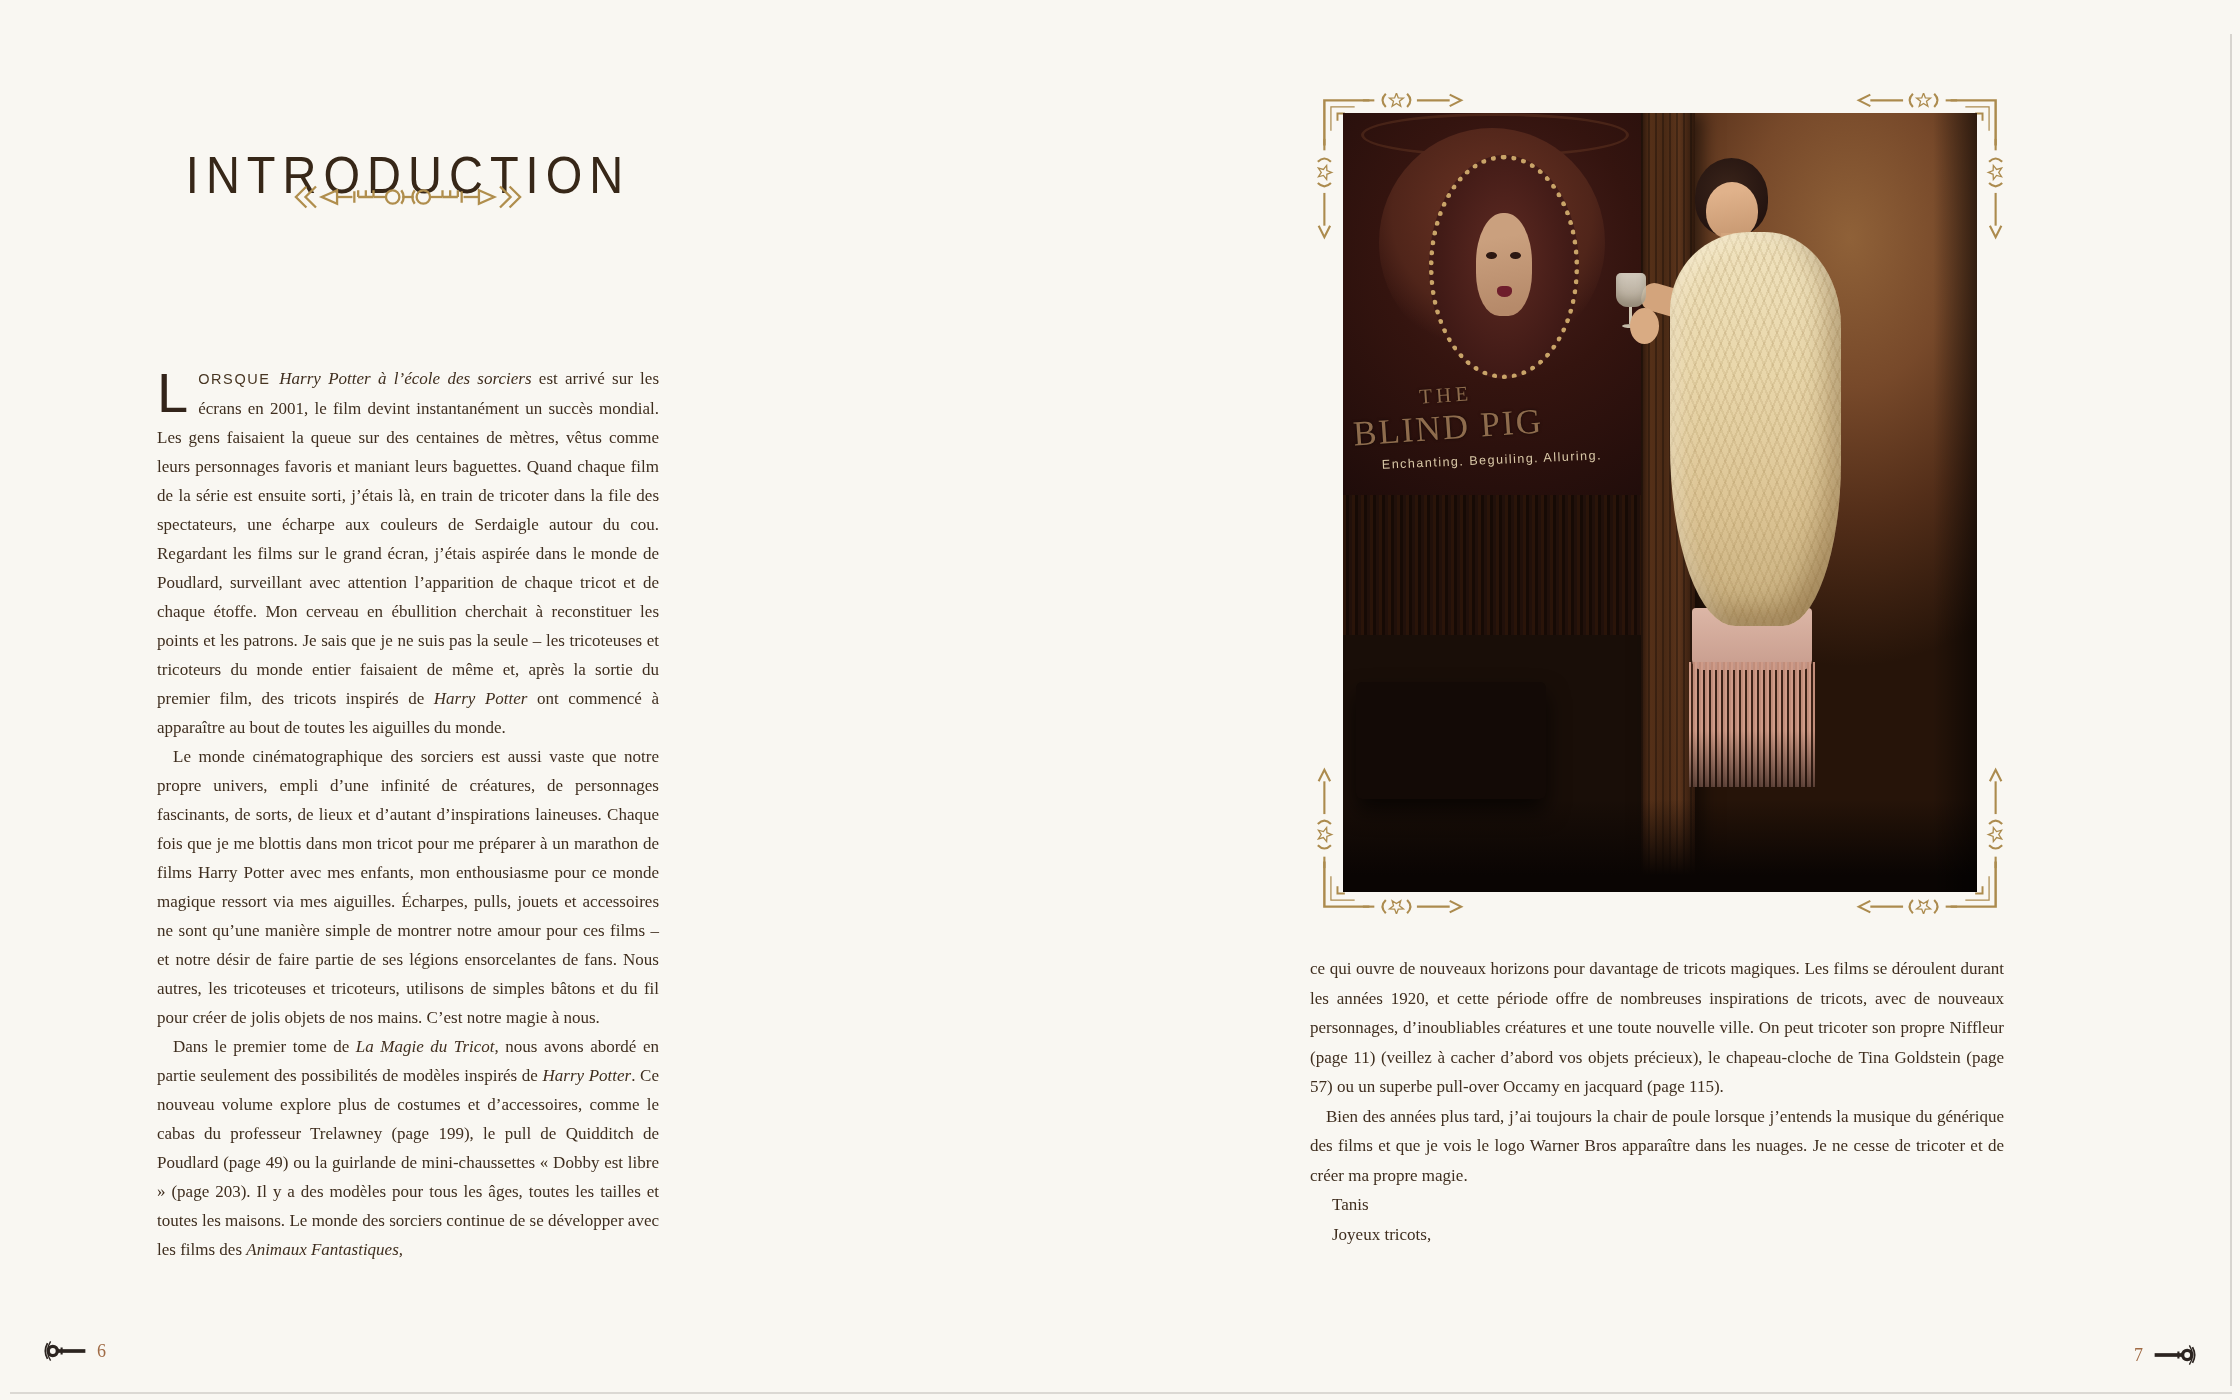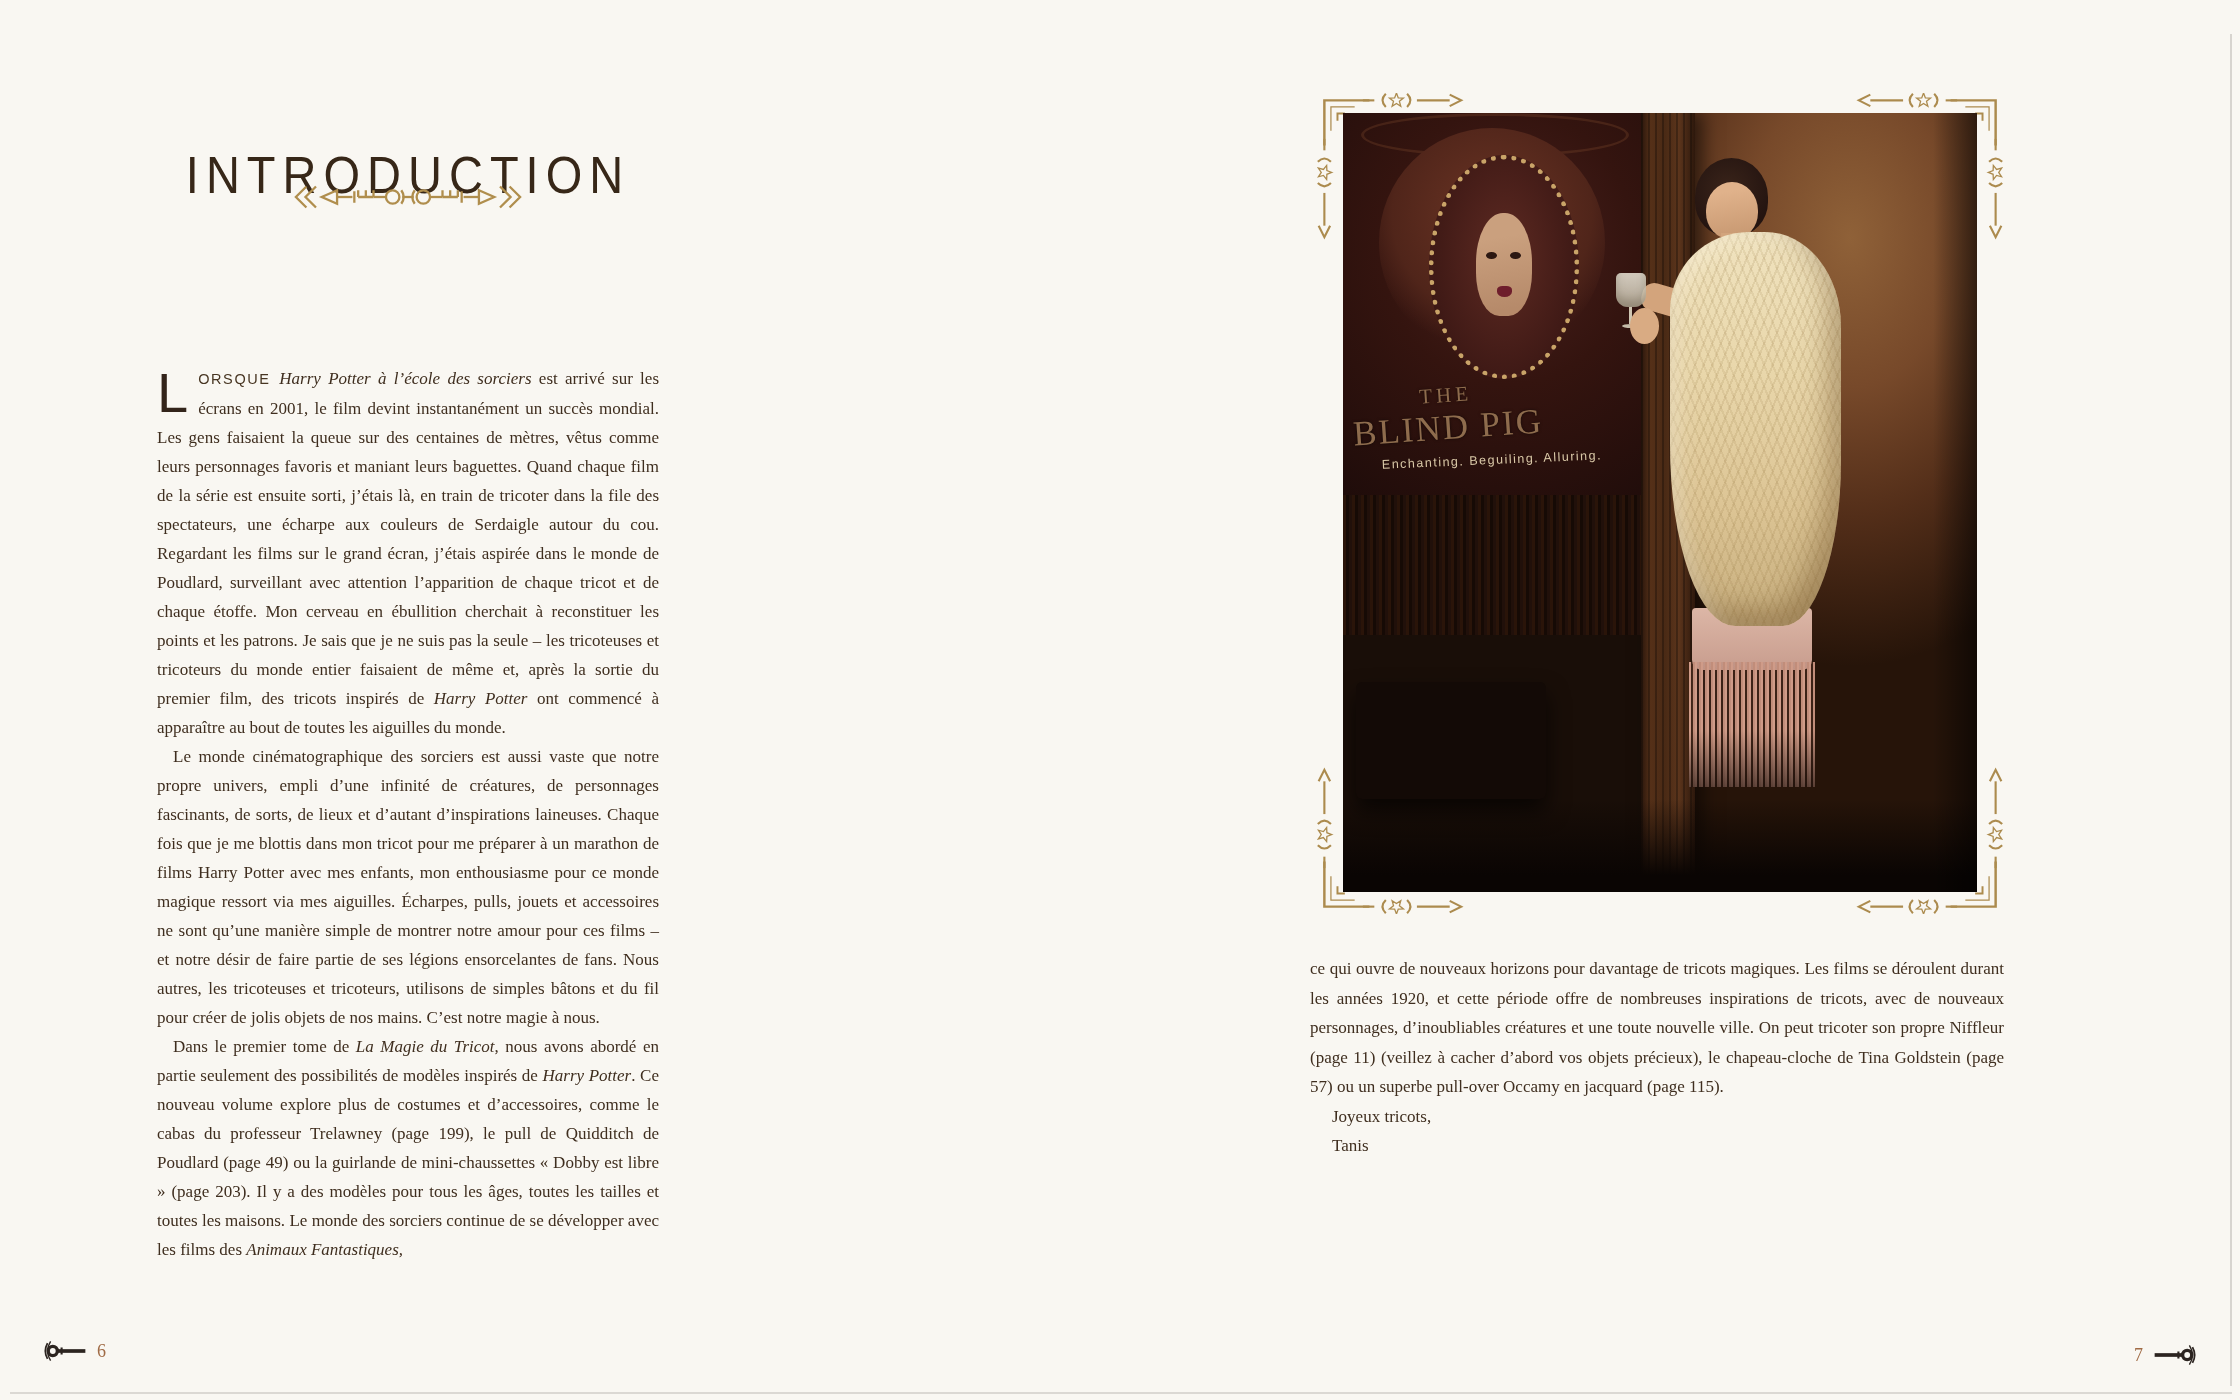--- a/index.html
+++ b/index.html
@@ -254,22 +254,23 @@
     <div class="w-hand"></div>
     <div class="w-dress"></div>
     <div class="w-fringe"></div>
     <div class="ph-floor"></div>
     <div class="ph-right-shade"></div>
   </div>
 </div>
 
 <div class="right-text">
   <p><span><span>ce qui ouvre de nouveaux horizons pour davantage de tricots magiques. Les films se déroulent durant les années 1920, et cette période offre de nombreuses inspirations de tricots, avec de nouveaux personnages, d’inoubliables créatures et une toute nouvelle ville. On peut tricoter son propre Niffleur (page 11) (veillez à cacher d’abord vos objets précieux), le chapeau-cloche de Tina Goldstein (page 57) ou un superbe pull-over Occamy en jacquard (page 115).</span></span></p>
+  <p class="indent"><span><span>Bien des années plus tard, j’ai toujours la chair de poule lorsque j’entends la musique du générique des films et que je vois le logo Warner Bros apparaître dans les nuages. Je ne cesse de tricoter et de créer ma propre magie.</span></span></p>
+  <p class="sig">Tanis</p>
   <p class="sig">Joyeux tricots,</p>
-  <p class="sig">Tanis</p>
 </div>
 
 <div class="folio left">
   <svg class="key" viewBox="0 0 50 24">
       <use href="#key-glyph"></use>
     </svg>
   <span>6</span>
 </div>
 <div class="folio right">
   <span>7</span>

